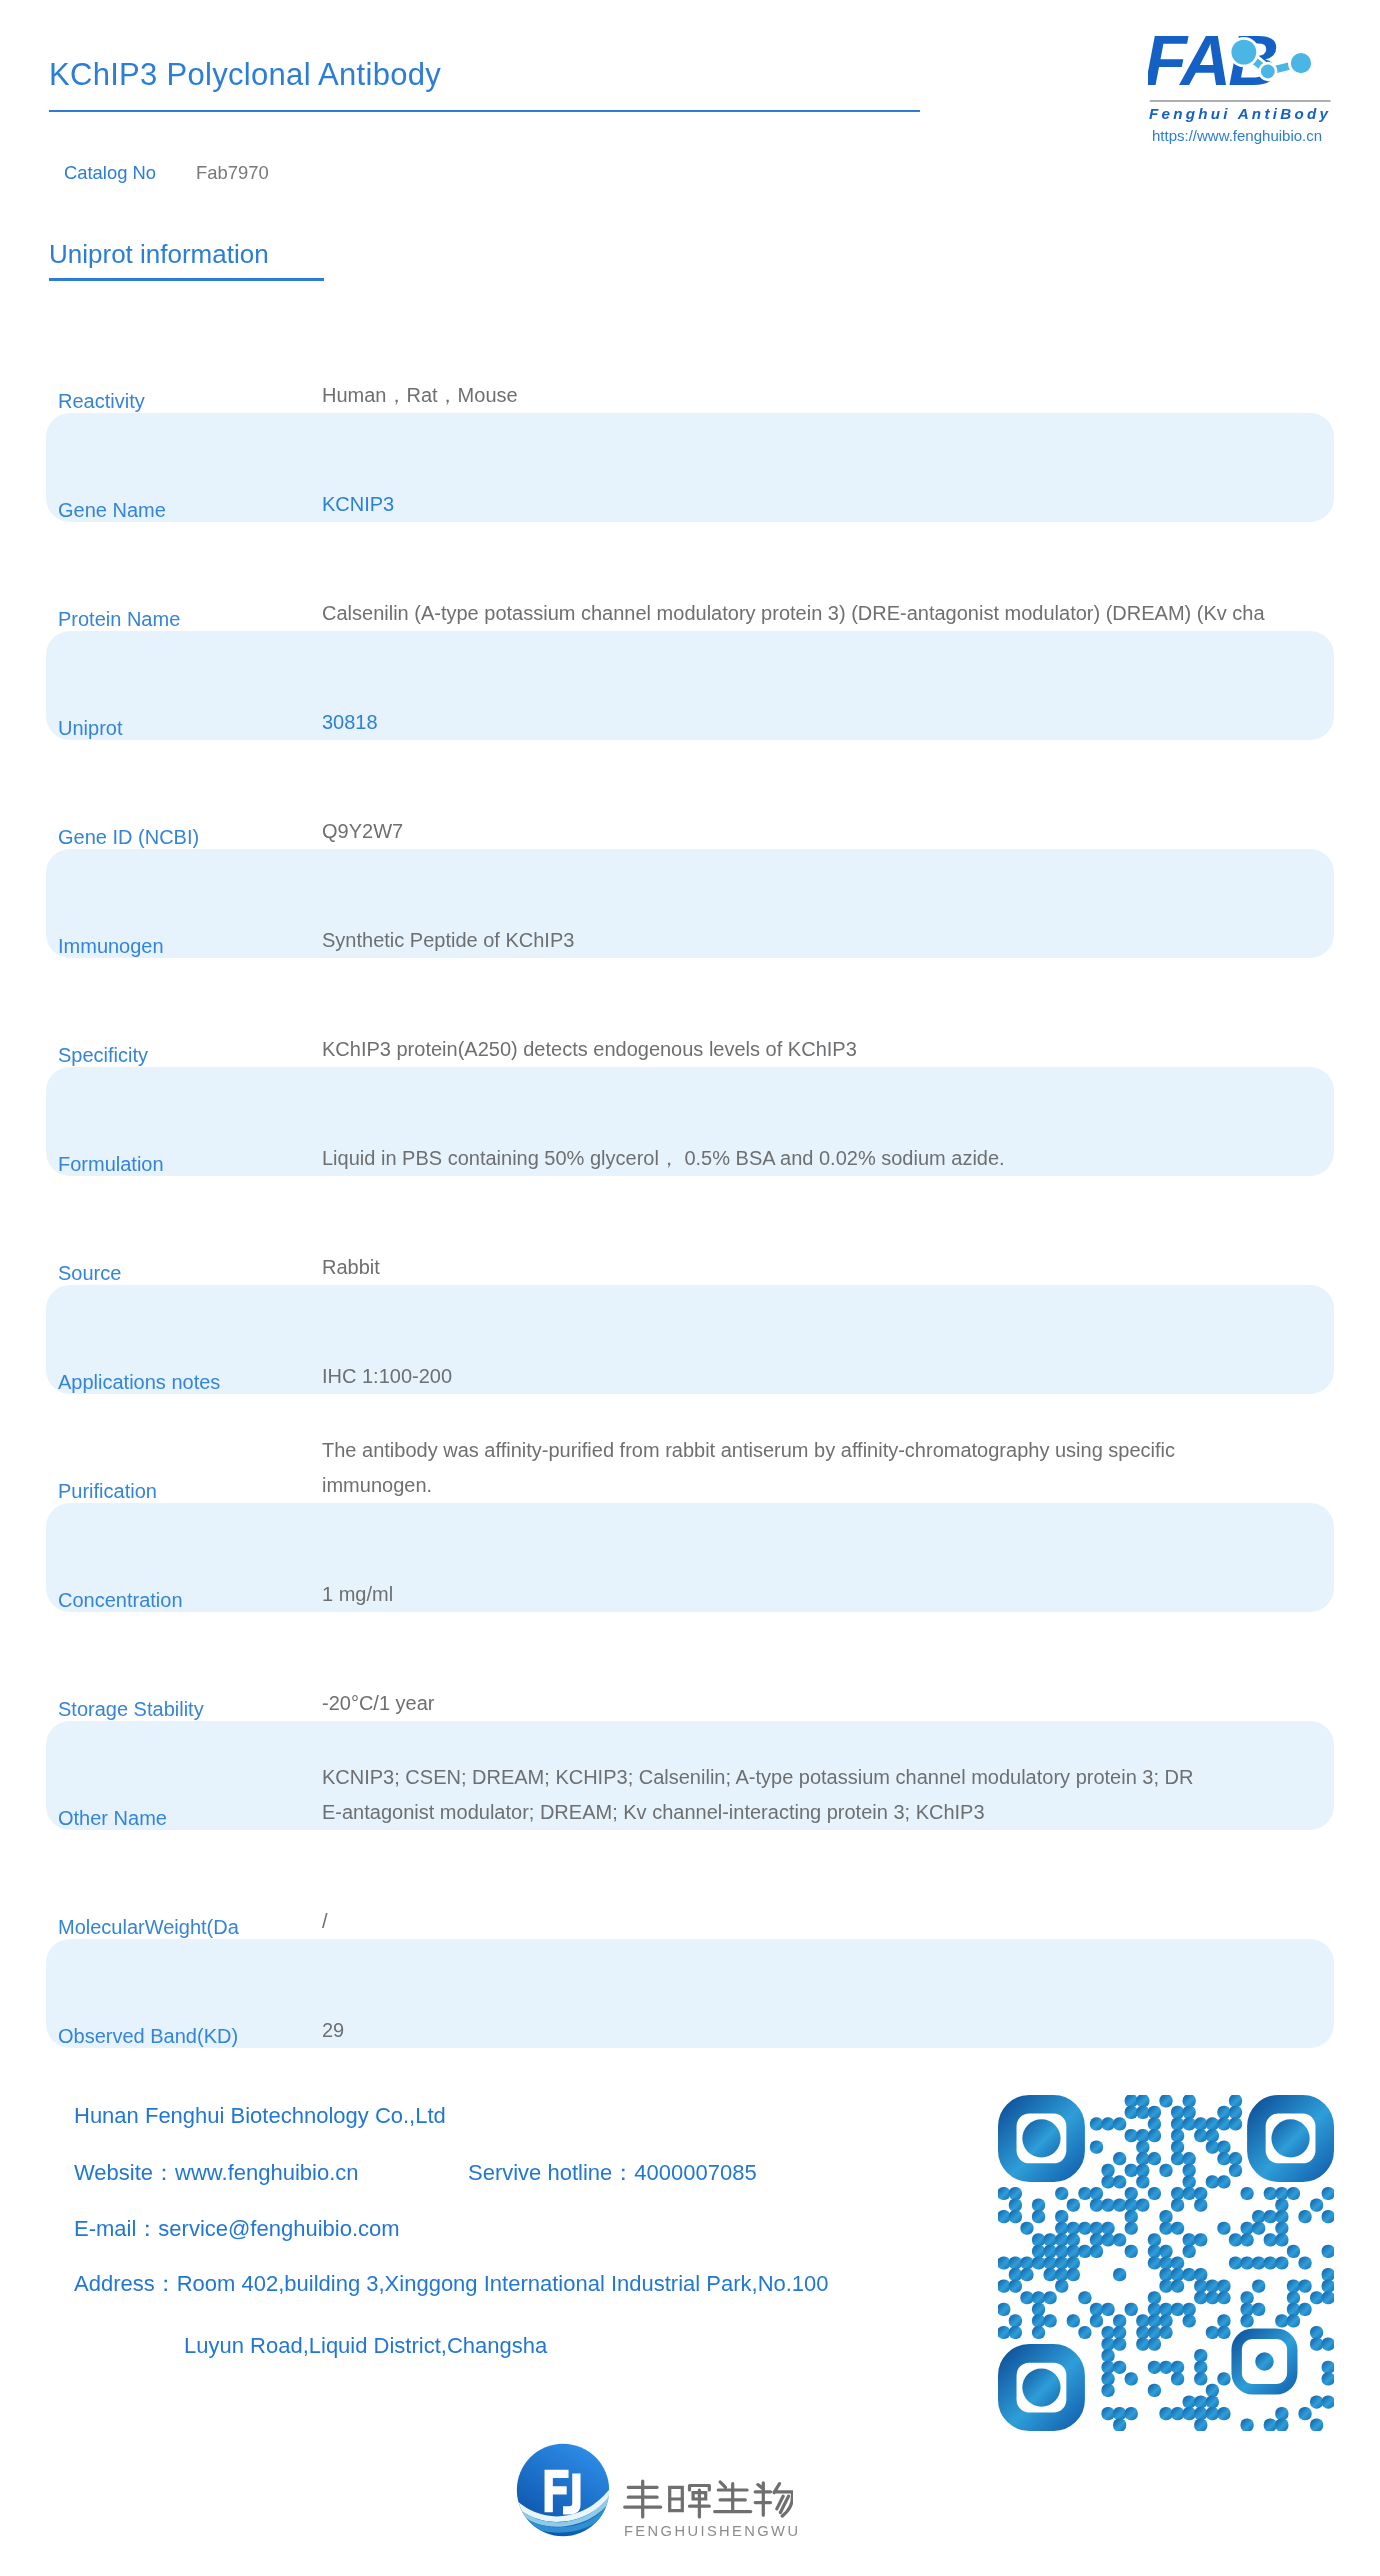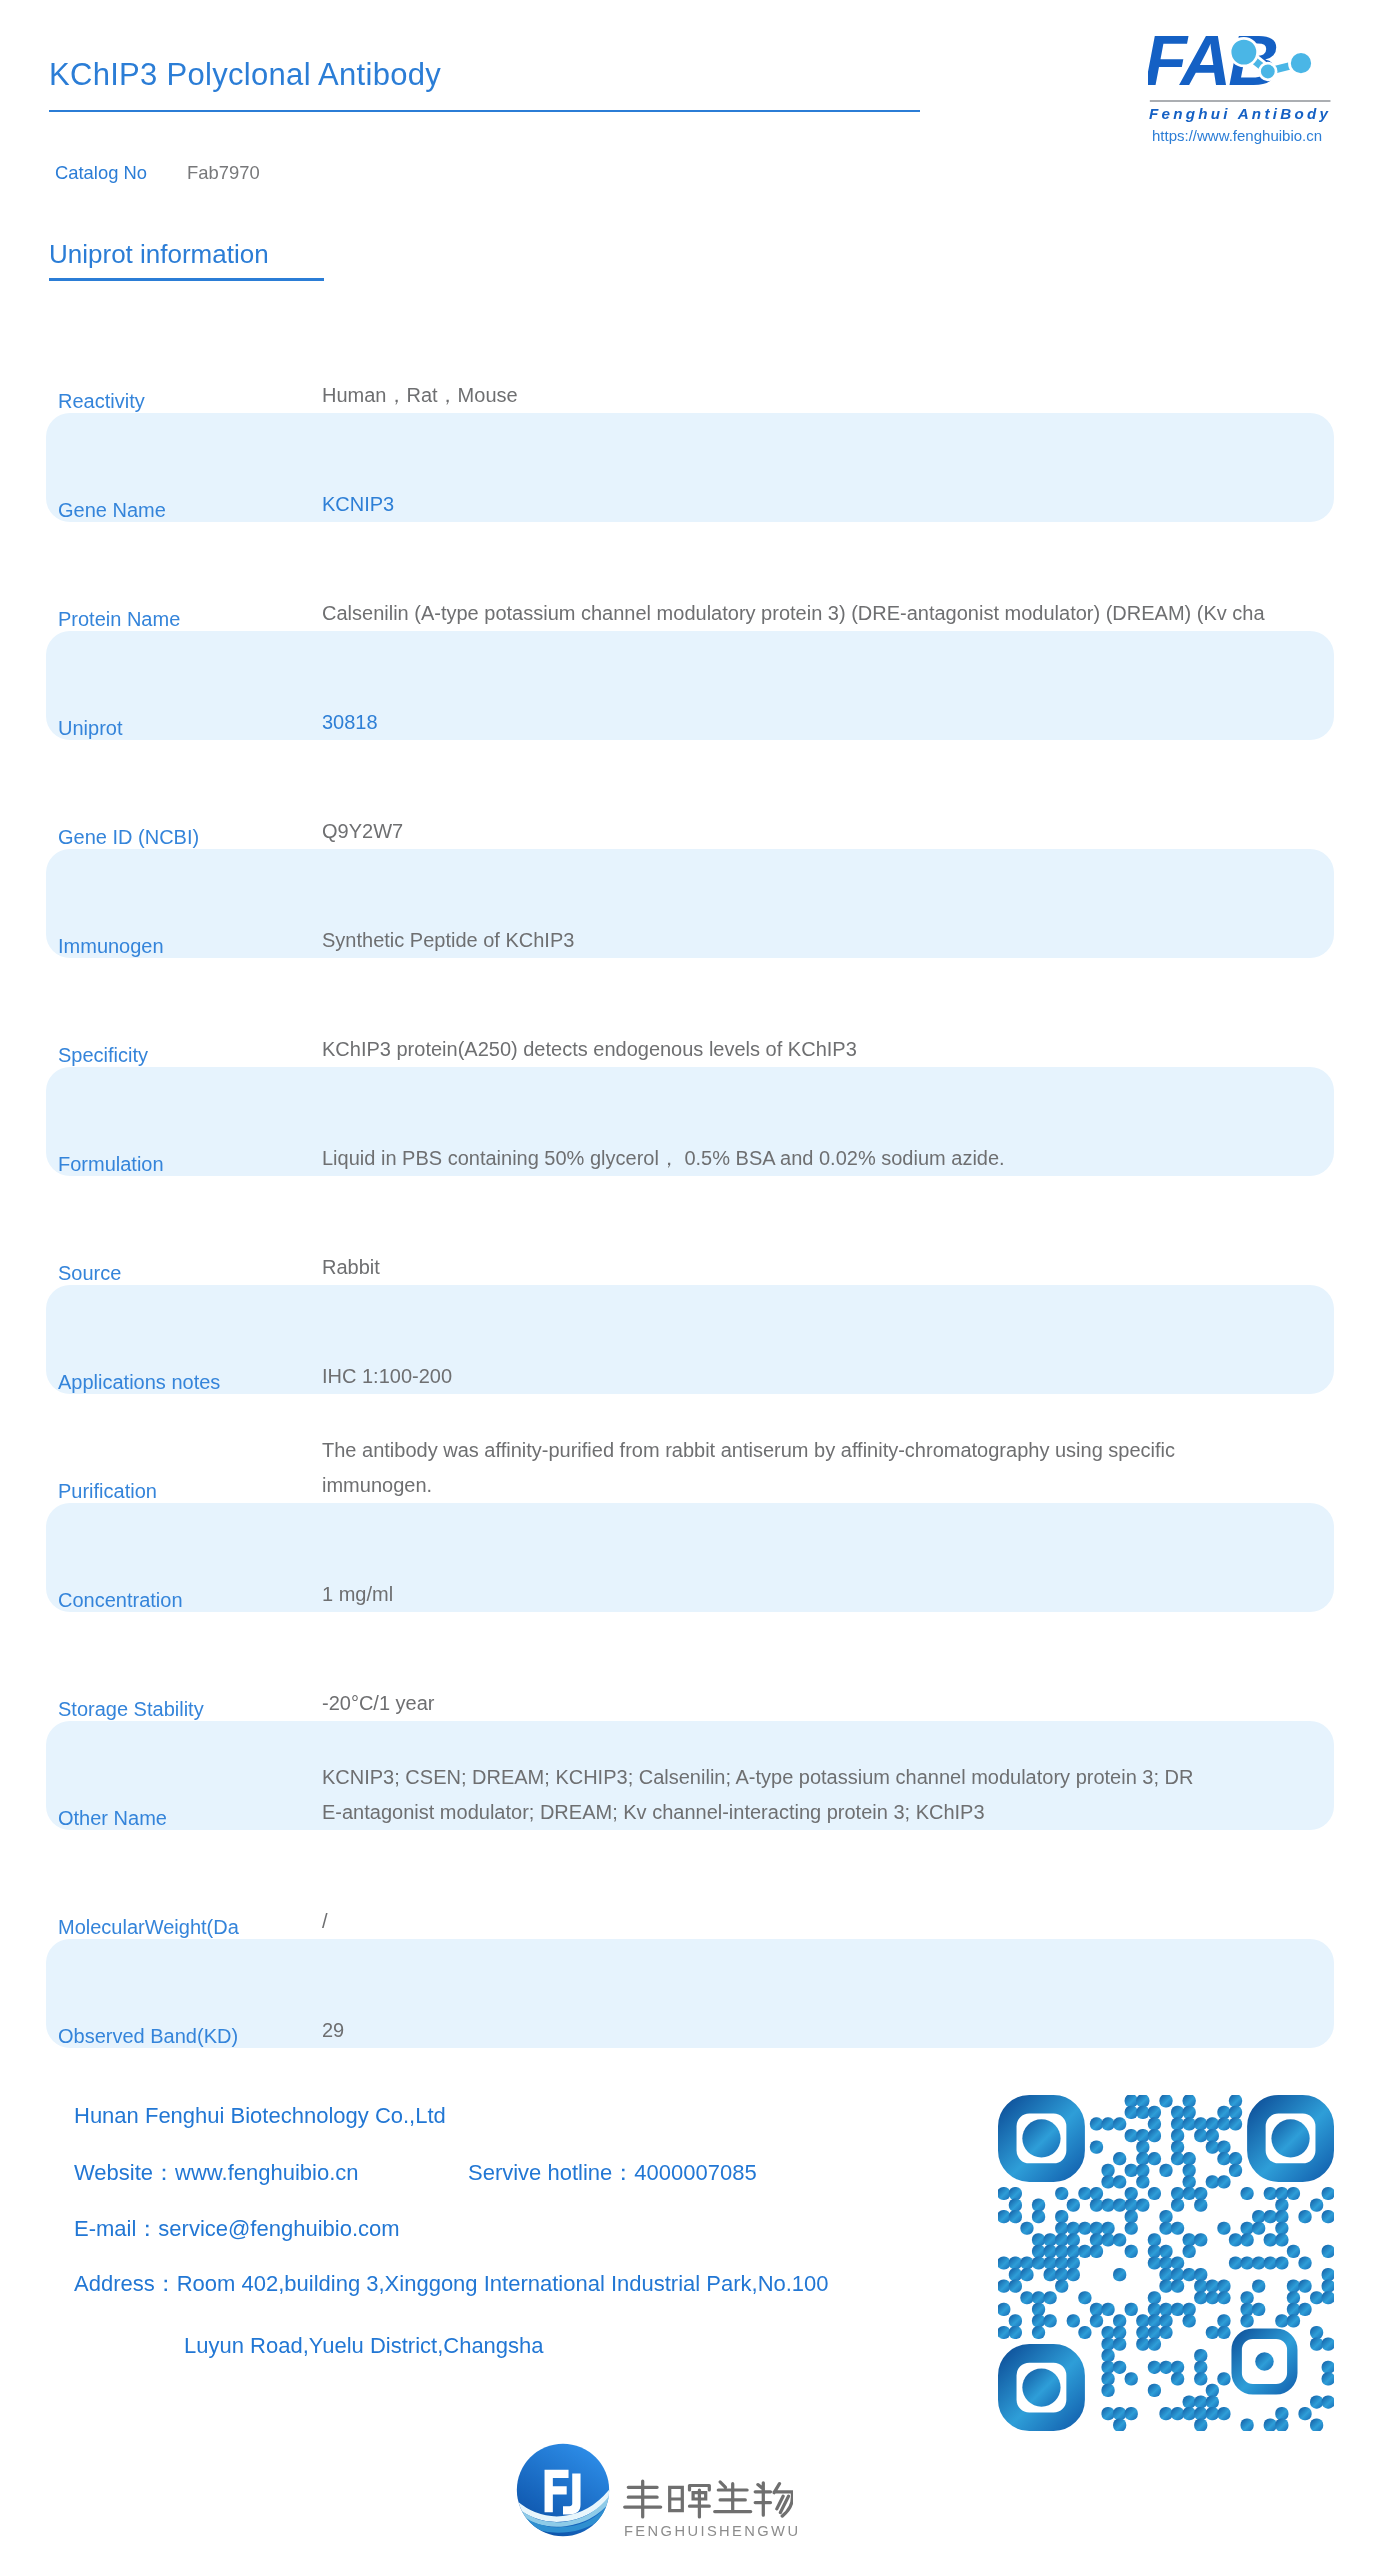--- a/index.html
+++ b/index.html
@@ -10,21 +10,21 @@
     -webkit-font-smoothing:antialiased;
   }
   .abs{position:absolute;}
 
   
   .doc-title{
     left:49px;top:57px;font-size:31px;font-weight:400;
     color:var(--accent-blue,#2b7dd6);letter-spacing:0.3px;margin:0;
   }
   .title-rule{left:49px;top:110px;width:871px;height:1.8px;background:var(--accent-blue,#2b7dd6);}
-  .catalog-line{left:55px;top:162px;font-size:18.4px;}
+  .catalog-line{left:64px;top:162px;font-size:18.4px;}
   .catalog-label{color:var(--accent-blue,#2b7dd6);}
   .catalog-value{color:#77787a;margin-left:40px;}
   .section-title{left:49px;top:239px;font-size:26px;font-weight:400;color:var(--accent-blue,#2b7dd6);margin:0;}
   .section-rule{left:49px;top:278px;width:275px;height:2.8px;background:var(--accent-blue,#2b7dd6);}
 
   
   .fab-logo{left:1148px;top:28px;width:188px;height:98px;}
   .fab-url{left:1152px;top:127px;width:184px;font-size:15px;color:var(--accent-blue,#2b7dd6);}
 
   
@@ -152,21 +152,21 @@
     </div>
   </div>
 
 <div class="abs foot-line f-company">Hunan Fenghui Biotechnology Co.,Ltd</div>
 <div class="abs foot-line f-web">
   <span>Website：www.fenghuibio.cn</span>
   <span class="f-hotline">Servive hotline：4000007085</span>
 </div>
 <div class="abs foot-line f-mail">E-mail：service@fenghuibio.com</div>
 <div class="abs foot-line f-addr1">Address：Room 402,building 3,Xinggong International Industrial Park,No.100</div>
-<div class="abs foot-line f-addr2">Luyun Road,Yuelu District,Changsha</div>
+<div class="abs foot-line f-addr2">Luyun Road,Liquid District,Changsha</div>
 
 <svg class="abs qr" viewBox="0 0 29 29">
   <defs>
     <linearGradient id="qgrad" x1="0" y1="0" x2="1" y2="1">
       <stop offset="0" stop-color="#11579f"></stop>
       <stop offset="0.55" stop-color="#2e9ed8"></stop>
       <stop offset="1" stop-color="#1668b3"></stop>
     </linearGradient>
   </defs>
   <g id="qr-dots" fill="url(#qgrad)">

